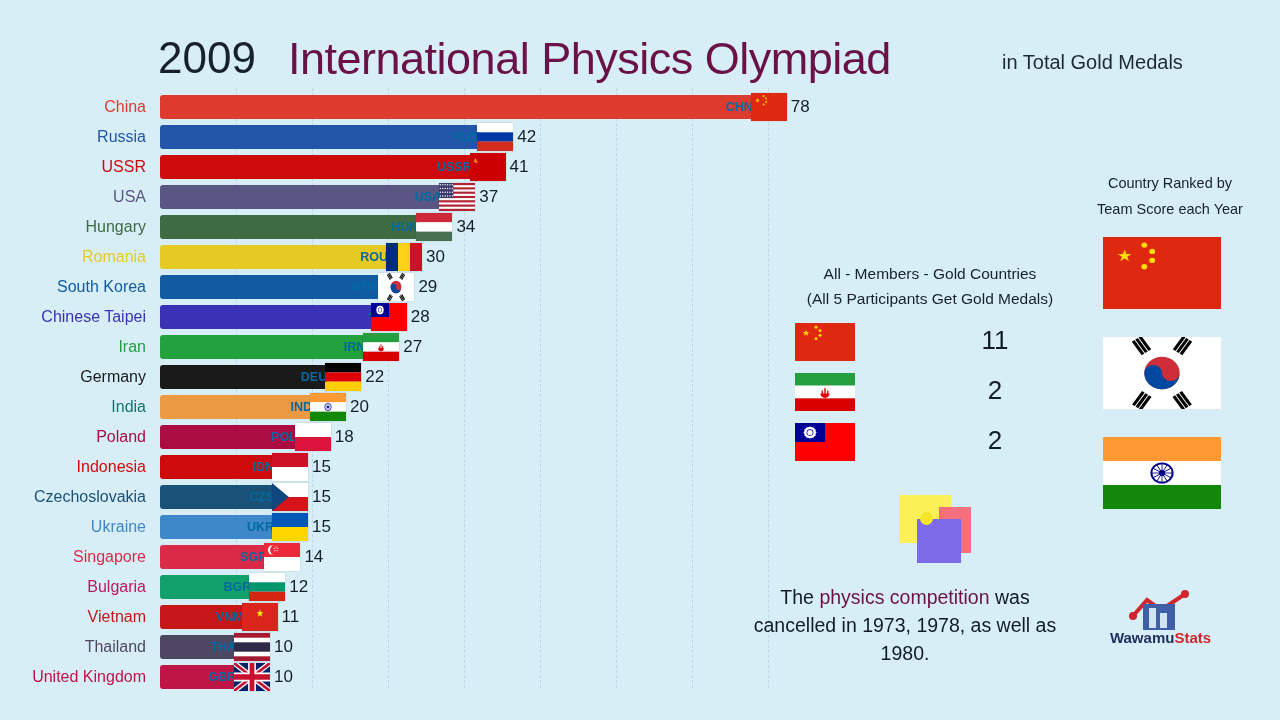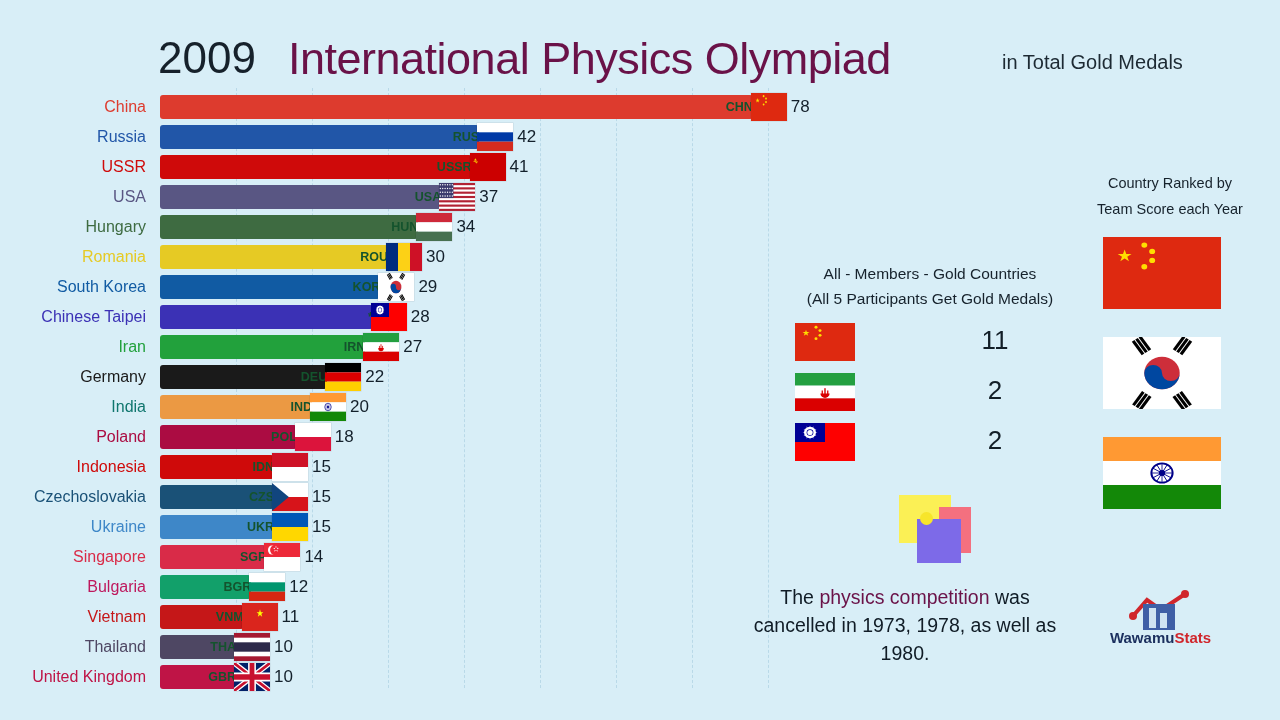--- a/index.html
+++ b/index.html
@@ -36,21 +36,21 @@
     position:absolute;right:1134px;top:4px;
     font-size:16px;text-align:right;white-space:nowrap;font-weight:400;
     line-height:22px;
   }
   .bar{
     position:absolute;left:160px;top:3px;height:24px;
     border-radius:3px;
   }
   .barcode{
     position:absolute;top:3px;height:24px;line-height:24px;
-    color:#14532d;font-size:12.5px;font-weight:bold;
+    color:#0369a1;font-size:12.5px;font-weight:bold;
     padding-right:6px;text-align:right;white-space:nowrap;
   }
   .flag{
     position:absolute;top:1px;height:28px;width:36px;
     overflow:hidden;border:0;
     box-shadow:0 0 0 0.5px rgba(0,0,0,0.10);
   }
   .value{
     position:absolute;top:3px;height:24px;line-height:24px;
     font-size:17px;color:#13202b;white-space:nowrap;

